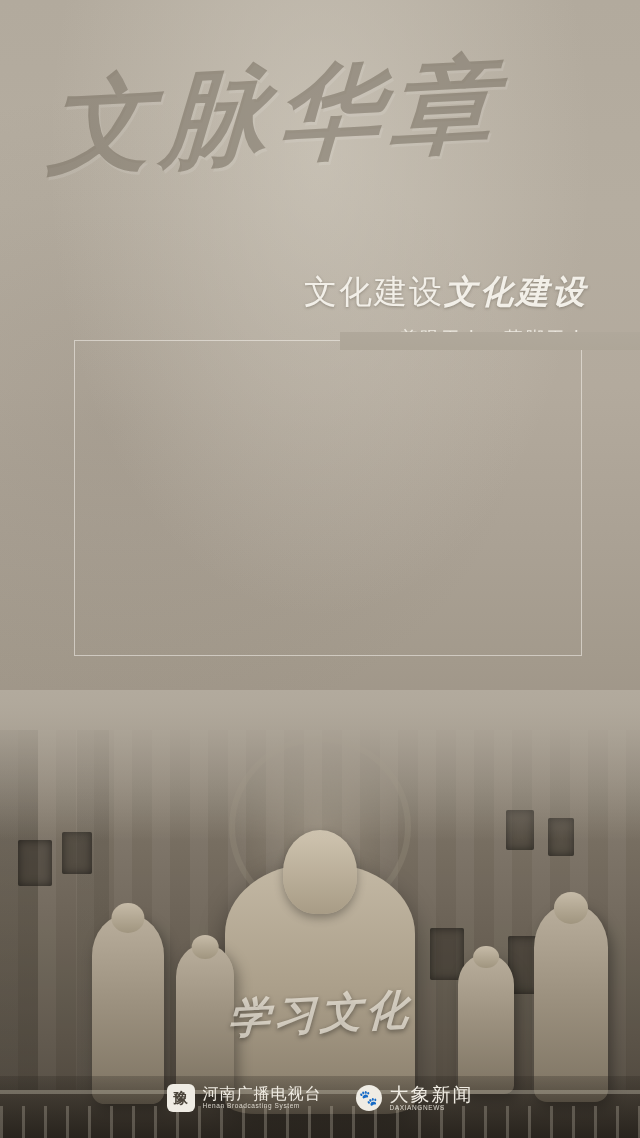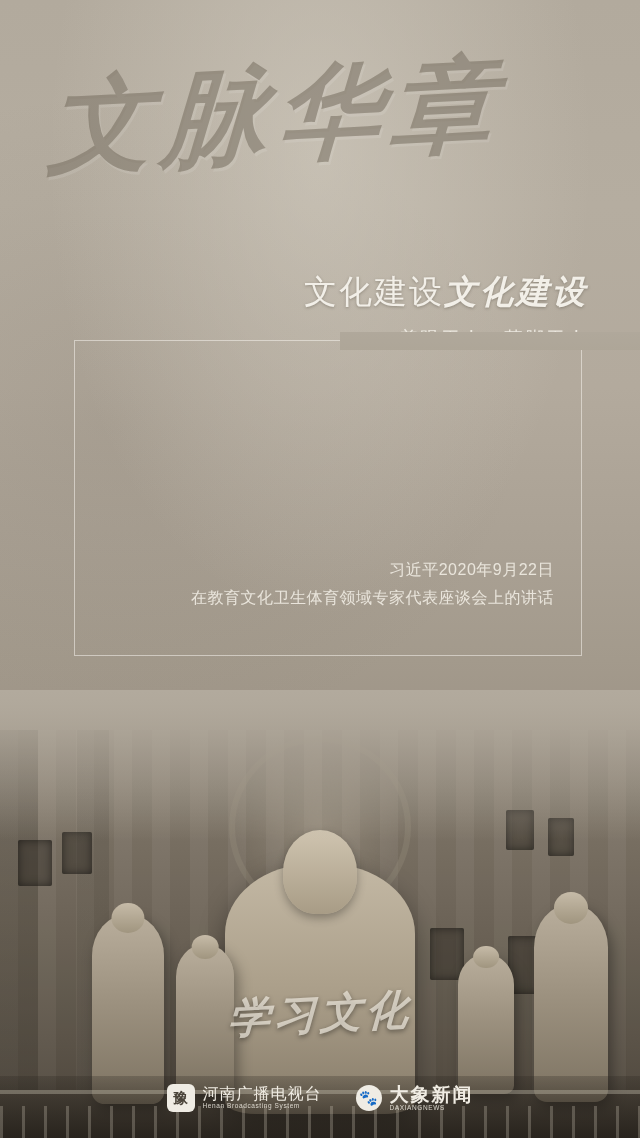--- a/index.html
+++ b/index.html
@@ -269,21 +269,21 @@
     background: #efece4;
     display: flex;
     align-items: center;
     justify-content: center;
     font-size: 15px;
     color: #4a443a;
   }
   .logo-text { line-height: 1.05; color: #f0ece3; }
   .logo-cn { font-size: 16px; letter-spacing: 1px; }
   .logo-en { font-size: 6.5px; letter-spacing: 0.6px; opacity: 0.85; }
-  .logo-cn-big { font-size: 19px; letter-spacing: 2px; font-weight: 700; }
+  .logo-cn-big { font-size: 19px; letter-spacing: 2px; font-weight: 400; }
 </style>
 </head>
 <body>
 
 <div class="poster">
 
   <div class="bg-texture"></div>
 
   <div class="calligraphy">文脉华章</div>
 
@@ -291,24 +291,20 @@
     <div class="headline">
       <span>文化建设</span><span class="hl-accent">文化建设</span>
     </div>
     <div class="subhead">着眼于人、落脚于人</div>
   </div>
 
   <div class="quote-frame"></div>
   <div class="frame-mask"></div>
 
 
-  <div class="attribution">
-    <div>习近平2020年9月22日</div>
-    <div>在教育文化卫生体育领域专家代表座谈会上的讲话</div>
-  </div>
 
   <div class="photo">
     <div class="cliff"></div>
 
     <div class="niche" style="left:18px; top:150px; width:34px; height:46px;"></div>
     <div class="niche" style="left:62px; top:142px; width:30px; height:42px;"></div>
     <div class="niche" style="left:506px; top:120px; width:28px; height:40px;"></div>
     <div class="niche" style="left:548px; top:128px; width:26px; height:38px;"></div>
     <div class="niche" style="left:430px; top:238px; width:34px; height:52px;"></div>
     <div class="niche" style="left:508px; top:246px; width:40px; height:58px;"></div>

